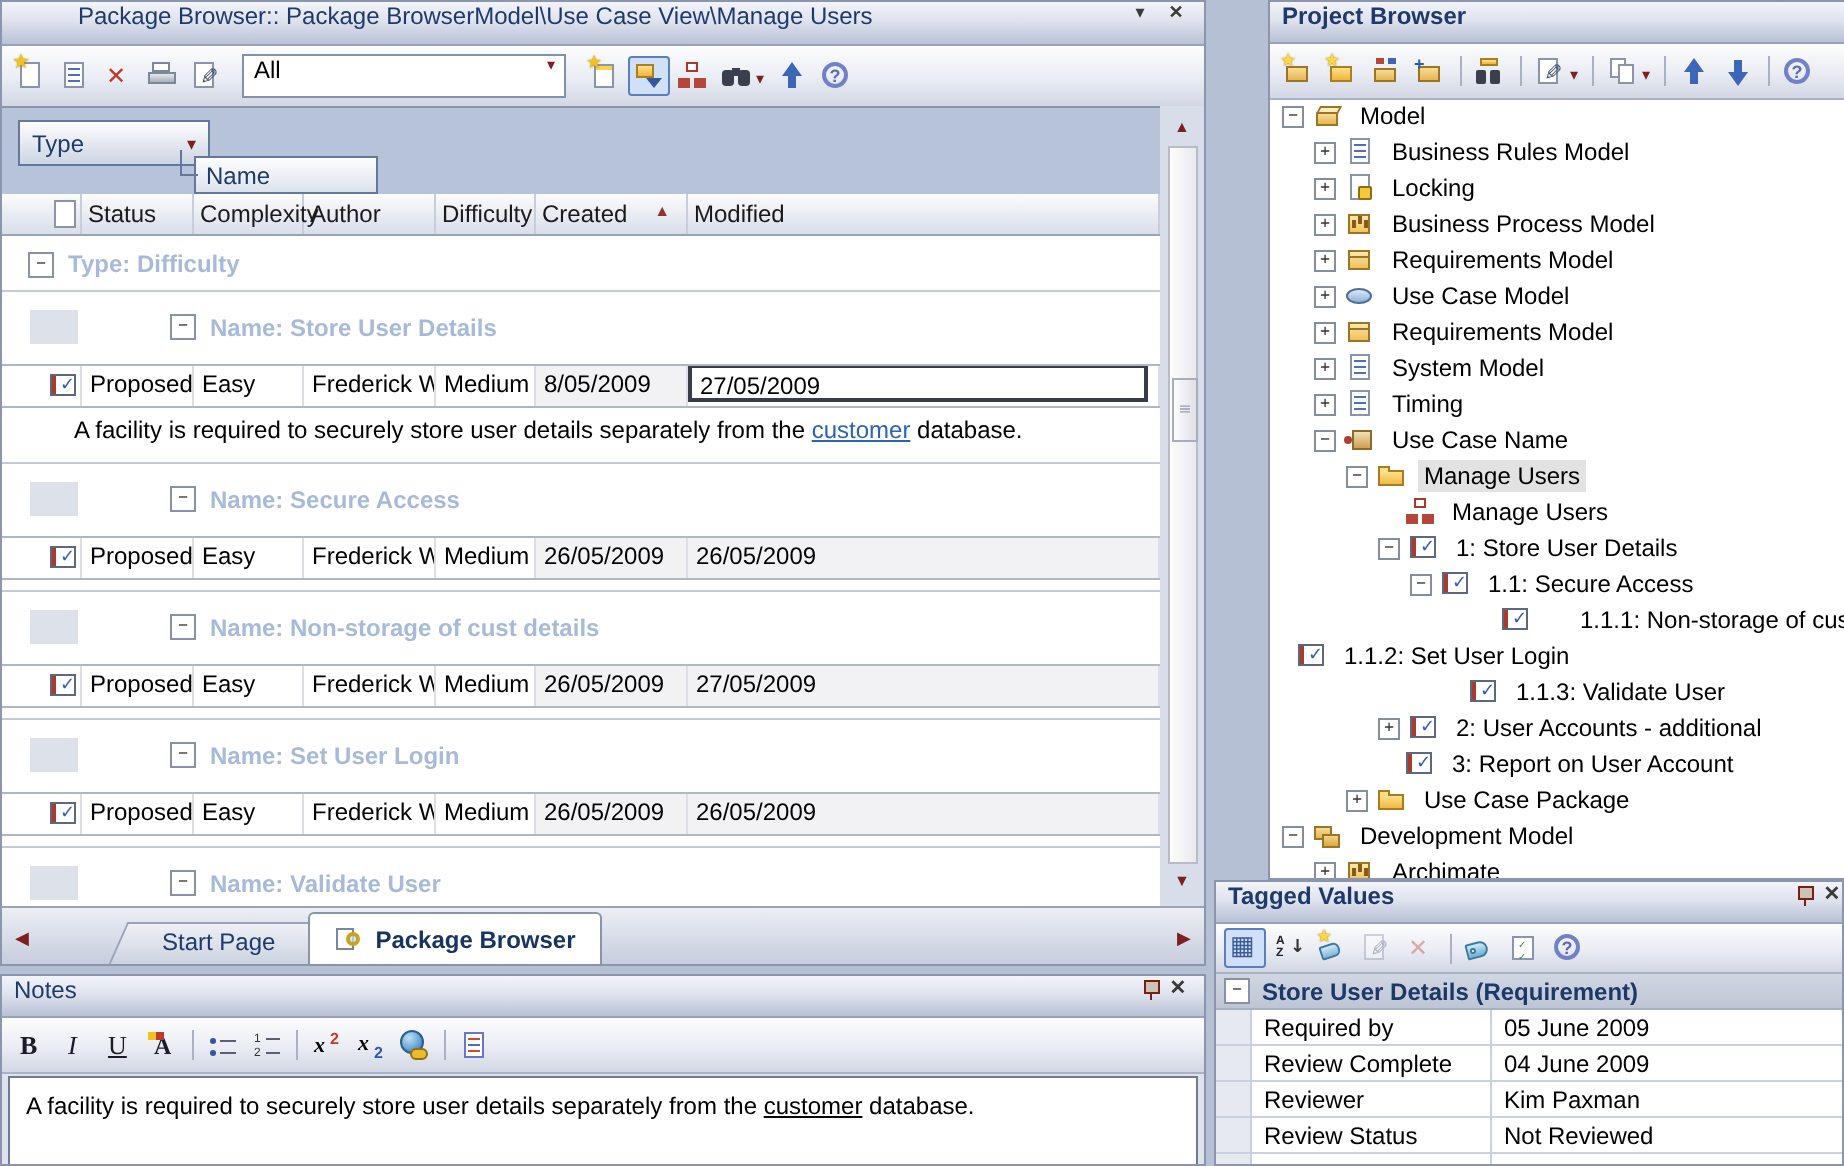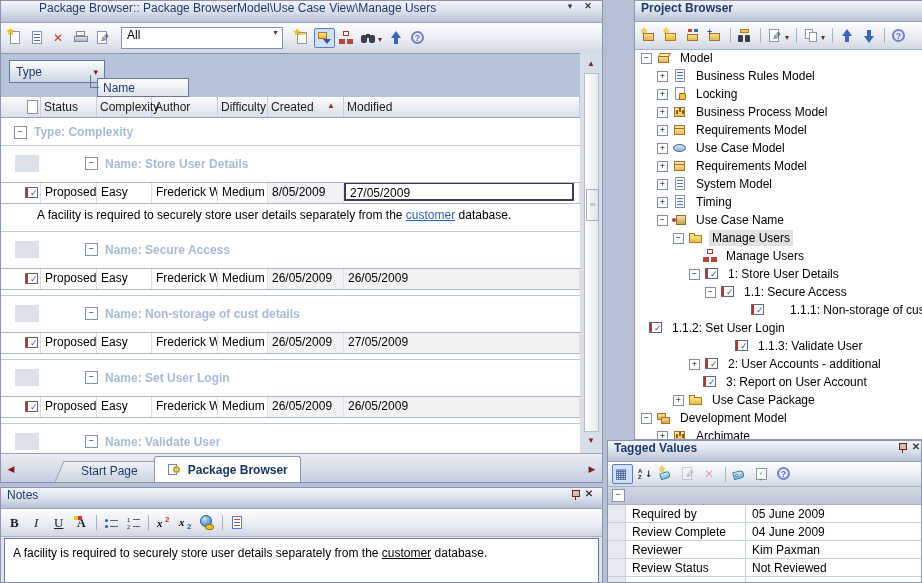--- a/index.html
+++ b/index.html
@@ -258,21 +258,21 @@
         <div class="thcell"><span>Status</span></div>
         <div class="thcell"><span>Complexity</span></div>
         <div class="thcell"><span>Author</span></div>
         <div class="thcell"><span>Difficulty</span></div>
         <div class="thcell sorted"><span>Created</span></div>
         <div class="thcell"><span>Modified</span></div>
       </div>
     <div class="tbody" id="pkg-tbody">
         <div class="trow-g1">
           <span class="colbox">−</span>
-          <span class="glabel">Type: Complexity</span>
+          <span class="glabel">Type: Difficulty</span>
         </div>
         <div class="g2wrap">
           <div class="trow-g2">
             <span class="chip"></span>
             <span class="colbox">−</span>
             <span class="glabel">Name: Store User Details</span>
           </div>
         </div>
         <div class="trow tgrid">
           <div class="tc c0"><span class="ic g-req-check"></span></div>
@@ -599,20 +599,21 @@
       </span>
       <span class="tbtn">
         <span class="ic g-checklist"></span>
       </span>
       <span class="tbtn">
         <span class="ic g-help"></span>
       </span>
     </div>
   <div class="tvgroup">
     <span class="colbox">−</span>
+    <span class="glab">Store User Details (Requirement)</span>
   </div>
   <div id="tagged-rows">
       <div class="tvrow">
         <span class="tvgut"></span>
         <span class="tvname">Required by</span>
         <span class="tvval">05 June 2009</span>
       </div>
       <div class="tvrow">
         <span class="tvgut"></span>
         <span class="tvname">Review Complete</span>

